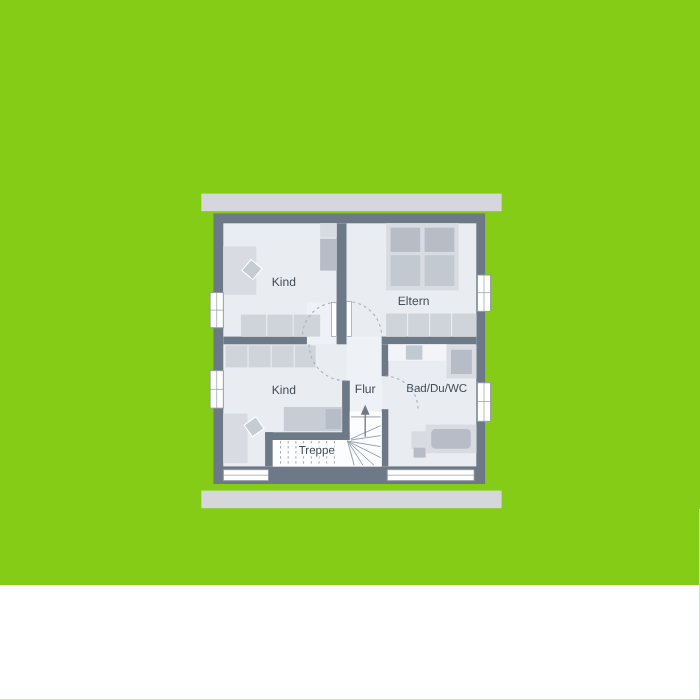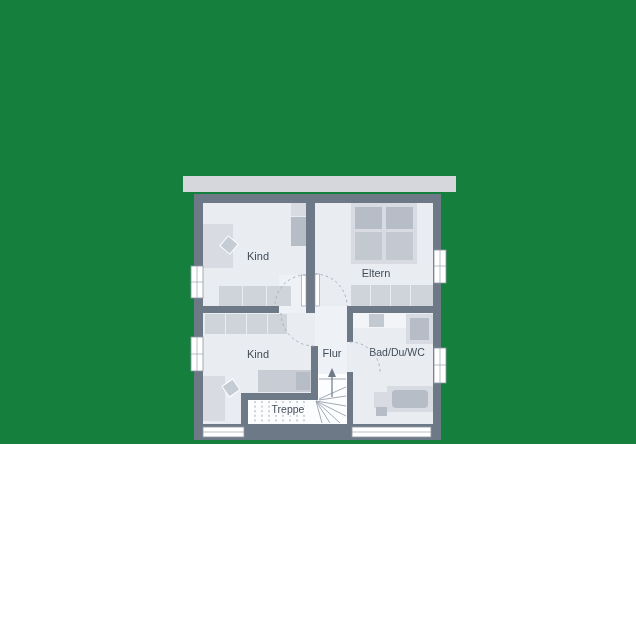--- a/index.html
+++ b/index.html
@@ -1,16 +1,16 @@
 <!DOCTYPE html>
 <html><head>
 <meta charset="utf-8">
 <style>
   html,body{margin:0;padding:0;background:#ffffff;}
-  .canvas{position:relative;width:636px;height:444px;background:#15803d;overflow:hidden;
+  .canvas{position:relative;width:636px;height:532px;background:#84cc16;overflow:hidden;
           font-family:"Liberation Sans",sans-serif;}
   svg{display:block;}
   .bar{fill:#d5d7dd;}
   .wall{fill:#6e7987;}
   .floor{fill:#e9edf2;}
   .flur-floor{fill:#eef1f5;}
   .stairs{fill:#fcfdfe;}
   .furn-a{fill:#d8dce2;}           
   .furn-b{fill:#b6bdc7;}           
   .furn-c{fill:#cfd4db;}           

